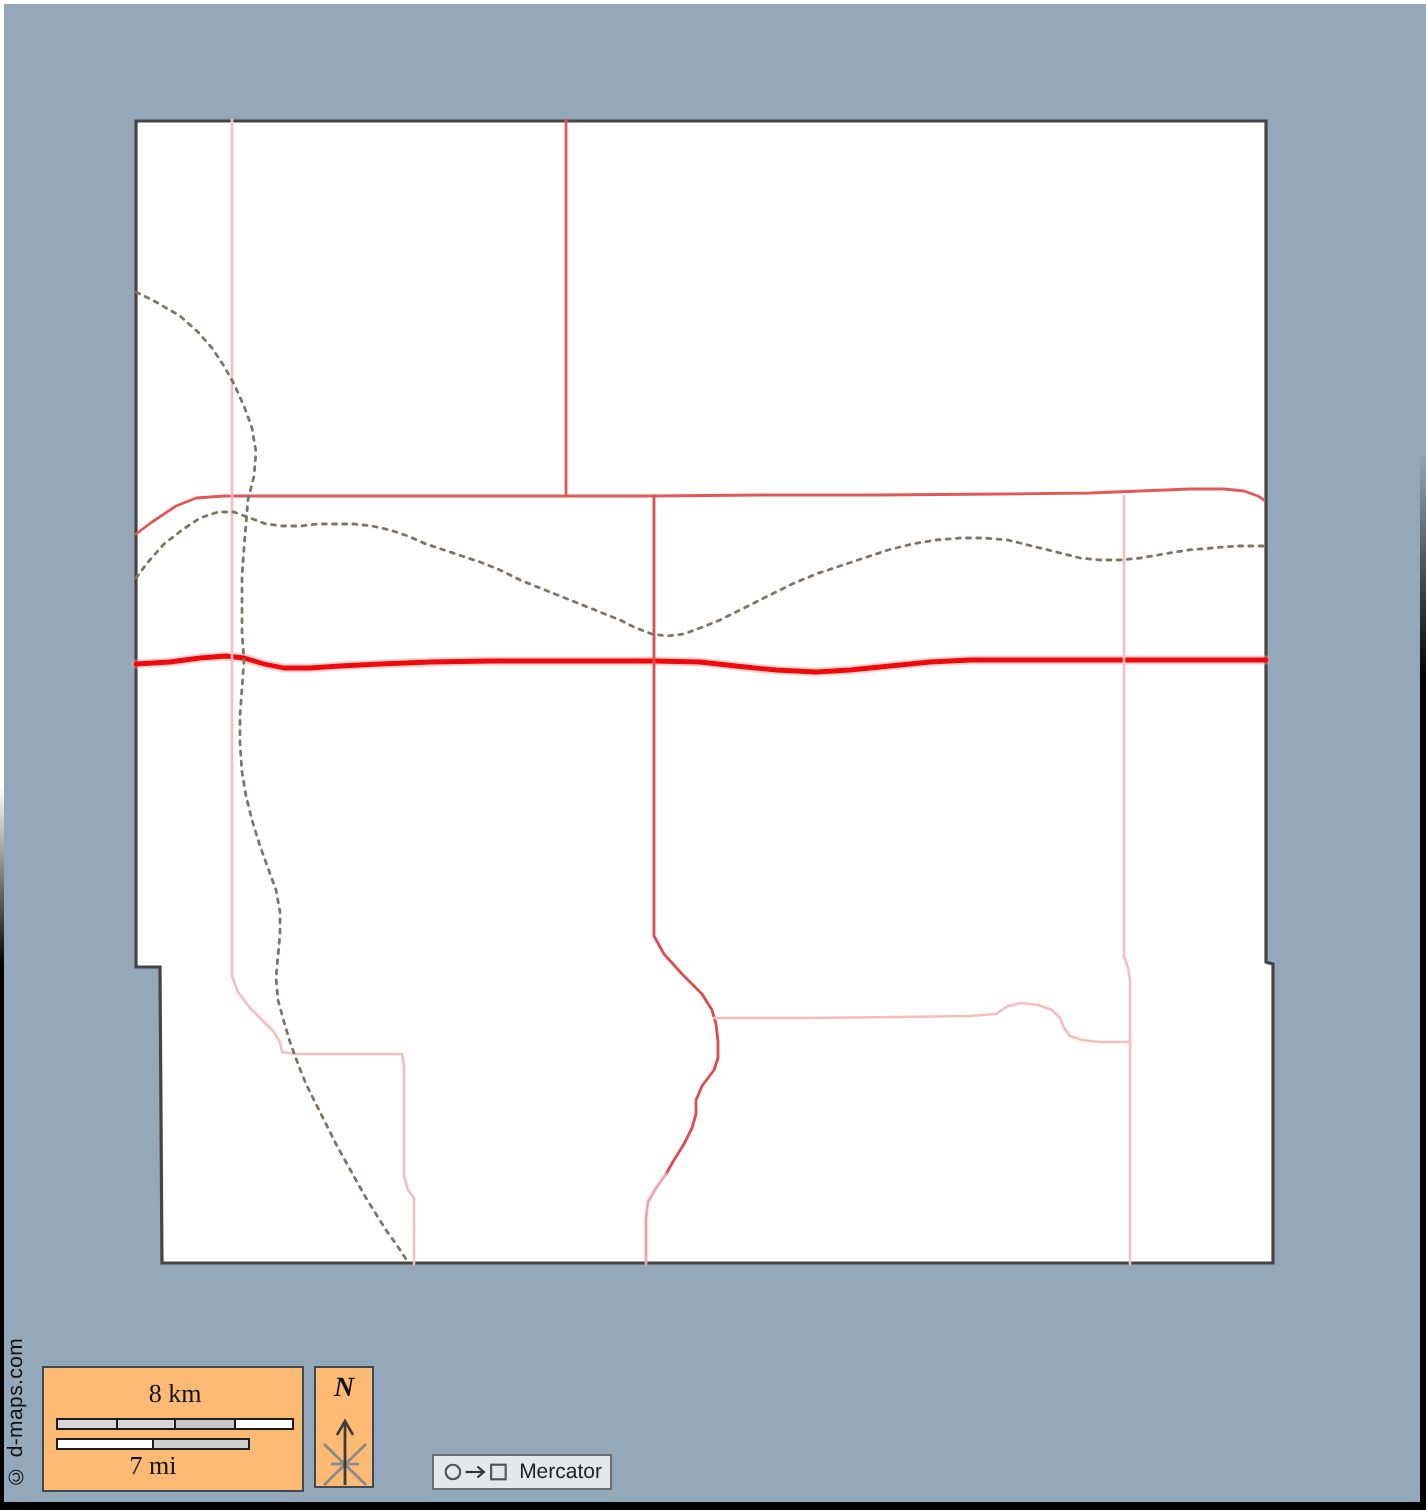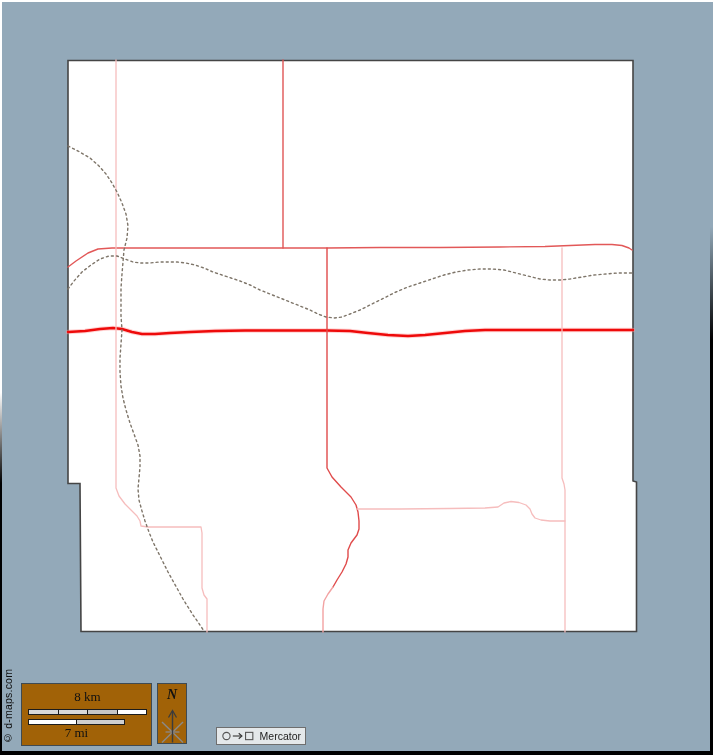--- a/index.html
+++ b/index.html
@@ -16,21 +16,21 @@
   .edge-left{left:0;top:0;width:2px;height:755px;
     background:linear-gradient(to bottom,#ffffff 0%,#ffffff 52%,#000000 64%,#000000 100%);}
   .edge-right{right:0;top:0;width:3px;height:755px;
     background:linear-gradient(to bottom,rgba(0,0,0,0) 0%,rgba(0,0,0,0) 30%,#000000 45%,#000000 100%);}
   .edge-bottom{left:0;bottom:0;width:713px;height:4px;background:#000000;}
 
   svg.map{position:absolute;left:0;top:0;}
 
   .legendbox{
     position:absolute;
-    background:#a16207;
+    background:#fdba74;
     border:1.5px solid #3f4a52;
     box-sizing:border-box;
   }
   .scalebox{left:21px;top:683px;width:131px;height:63px;}
   .northbox{left:157px;top:683px;width:30px;height:61px;}
 
   .scale-label{
     position:absolute;
     font-family:"Liberation Serif",serif;
     font-size:13px;color:#111;

